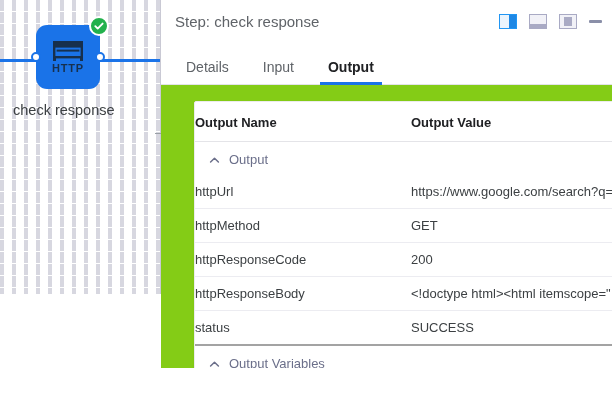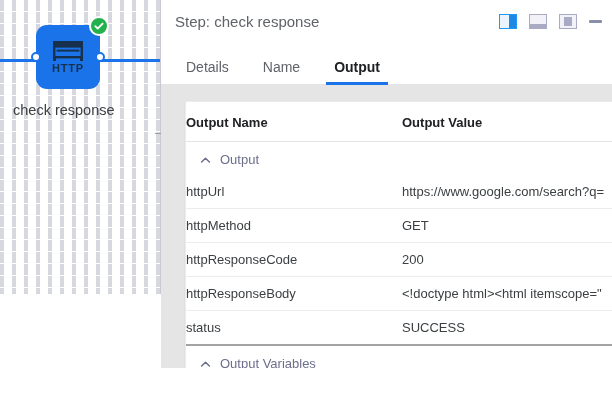--- a/index.html
+++ b/index.html
@@ -147,22 +147,22 @@
     font-family:inherit;
   }
   .tab.active{ color:#202124; font-weight:bold; }
   .tab.active::after{
     content:""; position:absolute; left:3px; right:3px; bottom:0;
     height:3px; background:#1a73e8; z-index:2;
   }
 
   .panel-body{
     flex:1 1 auto;
-    background:#e5e5e5;
-    padding:16px 0 0 24px;
+    background:#84cc16;
+    padding:16px 0 0 33px;
     overflow:hidden;
   }
   .table-card{
     background:#ffffff;
     border:1px solid #ececed;
     border-radius:2px;
     box-shadow:0 1px 2px rgba(60,64,67,0.10);
     width:520px;
     height:289px;
     overflow:hidden;
@@ -249,21 +249,21 @@
       <div class="header-actions">
         <span class="layout-ico right-panel"></span>
         <span class="layout-ico bottom-panel"></span>
         <span class="layout-ico center-panel"></span>
         <span class="minimize-ico"></span>
       </div>
     </div>
 
     <div class="tabs">
       <button class="tab">Details</button>
-      <button class="tab">Name</button>
+      <button class="tab">Input</button>
       <button class="tab active">Output</button>
     </div>
 
     <div class="panel-body">
       <div class="table-card">
         <table class="out-table">
           <thead>
             <tr>
               <th class="col-name">Output Name</th>
               <th class="col-value">Output Value</th>

